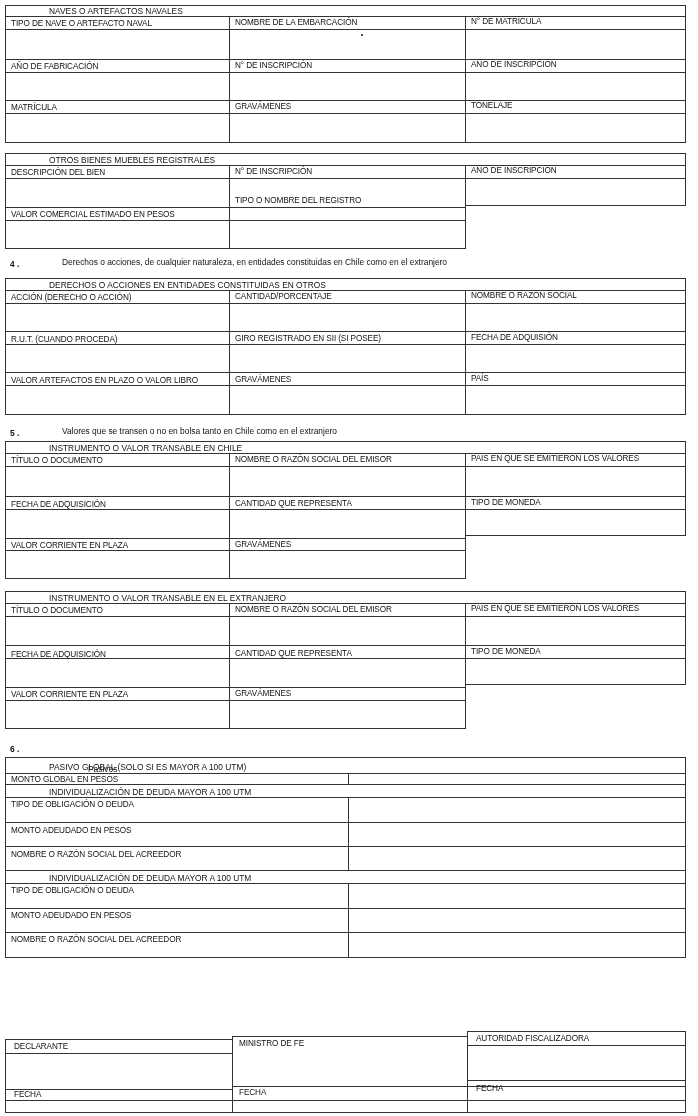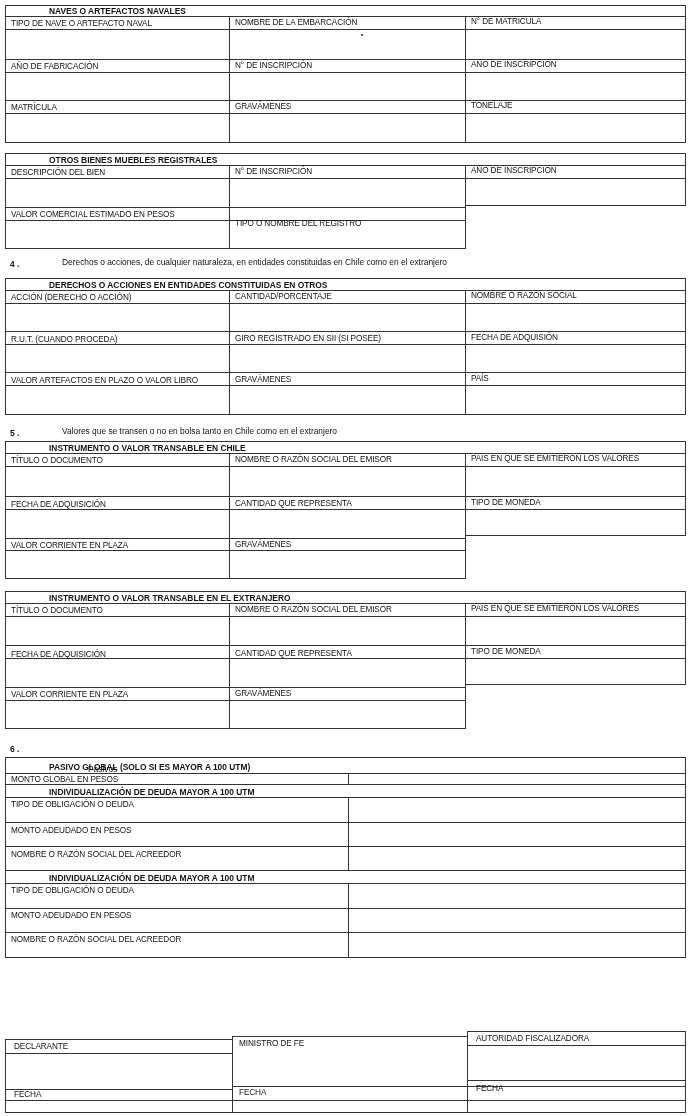--- a/index.html
+++ b/index.html
@@ -1,21 +1,21 @@
 <!DOCTYPE html>
 <html><head>
 <meta charset="utf-8">
 <style>
   html, body { margin:0; padding:0; background:#fff; }
   body { width:698px; height:1116px; position:relative; overflow:hidden;
          font-family:"Liberation Sans", sans-serif; color:#111; }
   .line-h { position:absolute; height:1px; background:#333; }
   .line-v { position:absolute; width:1px; background:#333; }
   .lbl { position:absolute; font-size:8.2px; letter-spacing:-0.1px; white-space:nowrap; line-height:10px; }
-  .hdr { position:absolute; font-size:8.4px; font-weight:bold; white-space:nowrap; line-height:10px;padding-left:38px; }
+  .hdr { position:absolute; font-size:8.4px; font-weight:normal; white-space:nowrap; line-height:10px;padding-left:38px; }
   .sec { position:absolute; font-size:8.4px; white-space:nowrap; line-height:10px; }
   .secnum { position:absolute; font-size:8.4px; font-weight:bold; line-height:10px; }
   .cell { position:absolute; box-sizing:border-box; }
   .stray { position:absolute; width:2px; height:2px; background:#555; }
 </style>
 </head>
 <body>
 
 <div>
 
@@ -66,21 +66,21 @@
   <div class="line-v" style="left:5px;top:153px;height:96px;"></div>
   <div class="line-v" style="left:685px;top:153px;height:53px;"></div>
   <div class="line-v" style="left:229px;top:165px;height:84px;"></div>
   <div class="line-v" style="left:465px;top:165px;height:84px;"></div>
 
   <span class="hdr" style="left:11px;top:155px;">OTROS BIENES MUEBLES REGISTRALES</span>
   <span class="lbl" style="left:11px;top:168px;">DESCRIPCIÓN DEL BIEN</span>
   <span class="lbl" style="left:235px;top:167px;">N° DE INSCRIPCIÓN</span>
   <span class="lbl" style="left:471px;top:166px;">AÑO DE INSCRIPCIÓN</span>
   <span class="lbl" style="left:11px;top:210px;">VALOR COMERCIAL ESTIMADO EN PESOS</span>
-  <span class="lbl" style="left:235px;top:219px;">TIPO O NOMBRE DEL REGISTRO</span>
+  <span class="lbl" style="left:235px;top:196px;">TIPO O NOMBRE DEL REGISTRO</span>
 
   <div class="cell" style="left:6px;top:179px;width:223px;height:28px;"></div>
   <div class="cell" style="left:230px;top:179px;width:235px;height:28px;"></div>
   <div class="cell" style="left:466px;top:179px;width:219px;height:26px;"></div>
   <div class="cell" style="left:6px;top:221px;width:223px;height:27px;"></div>
   <div class="cell" style="left:230px;top:221px;width:235px;height:27px;"></div>
 </div>
 
 <span class="secnum" style="left:10px;top:259px;">4 .</span>
 <span class="sec" style="left:62px;top:257px;">Derechos o acciones, de cualquier naturaleza, en entidades constituidas en Chile como en el extranjero</span>

